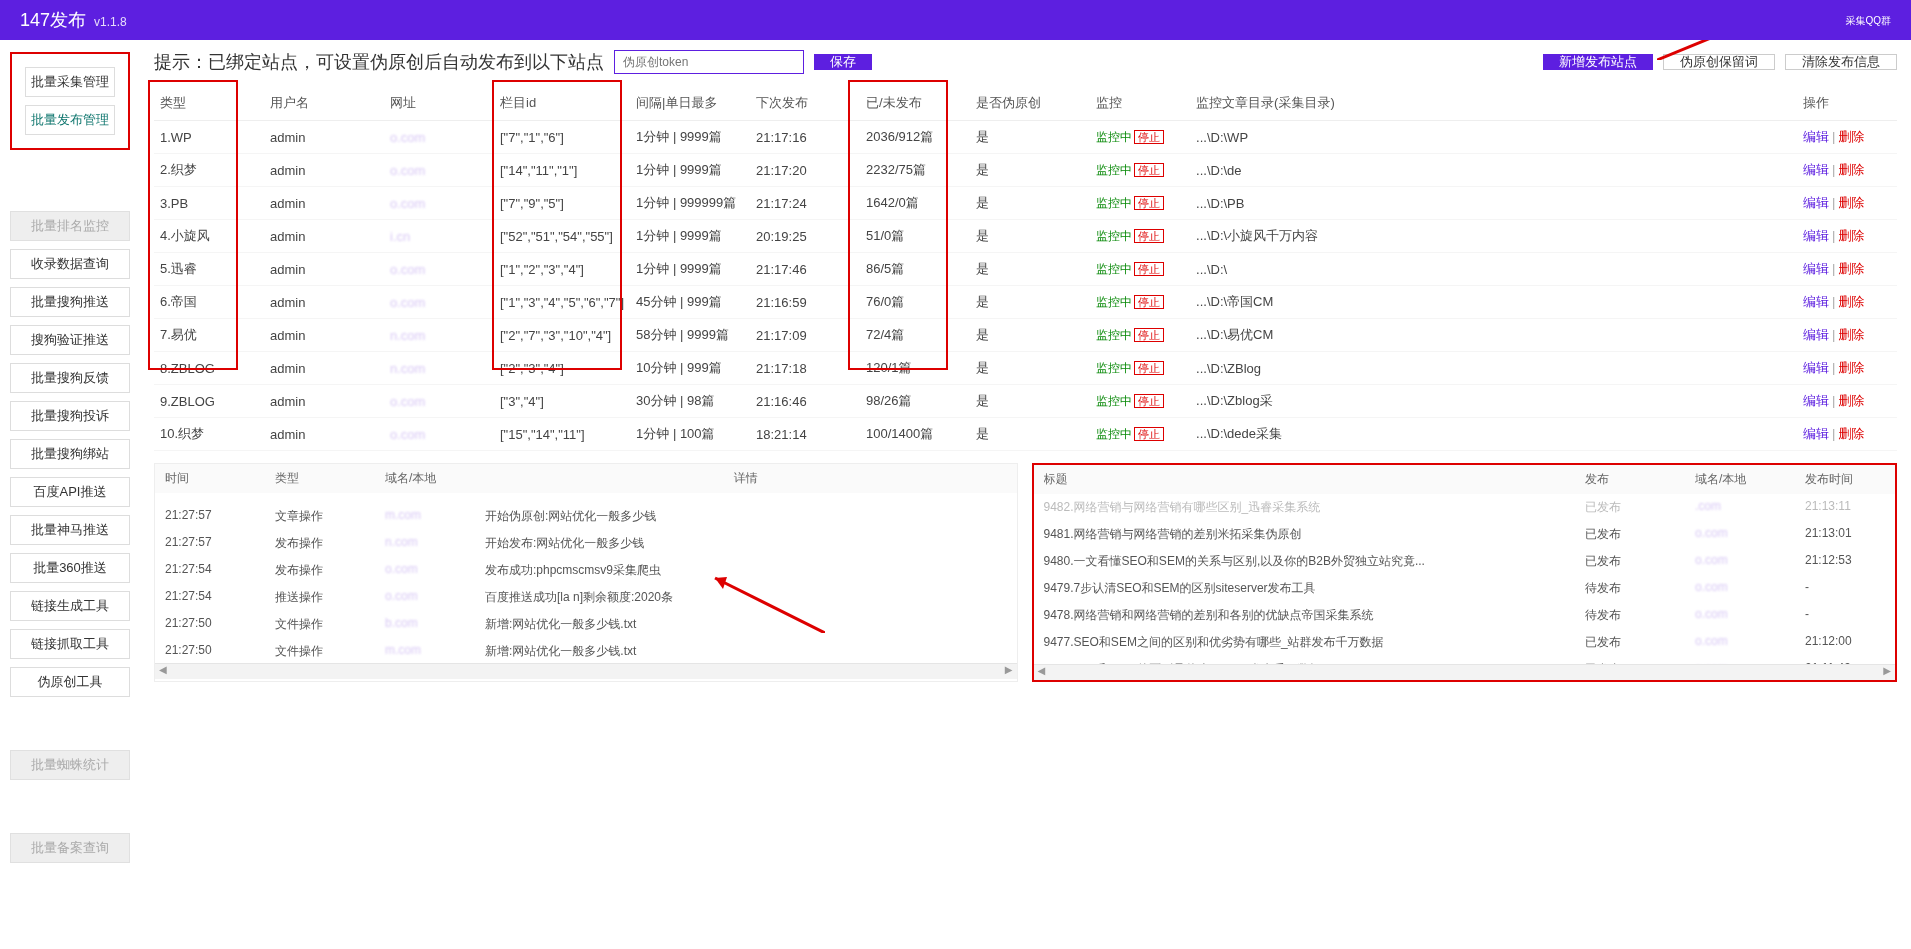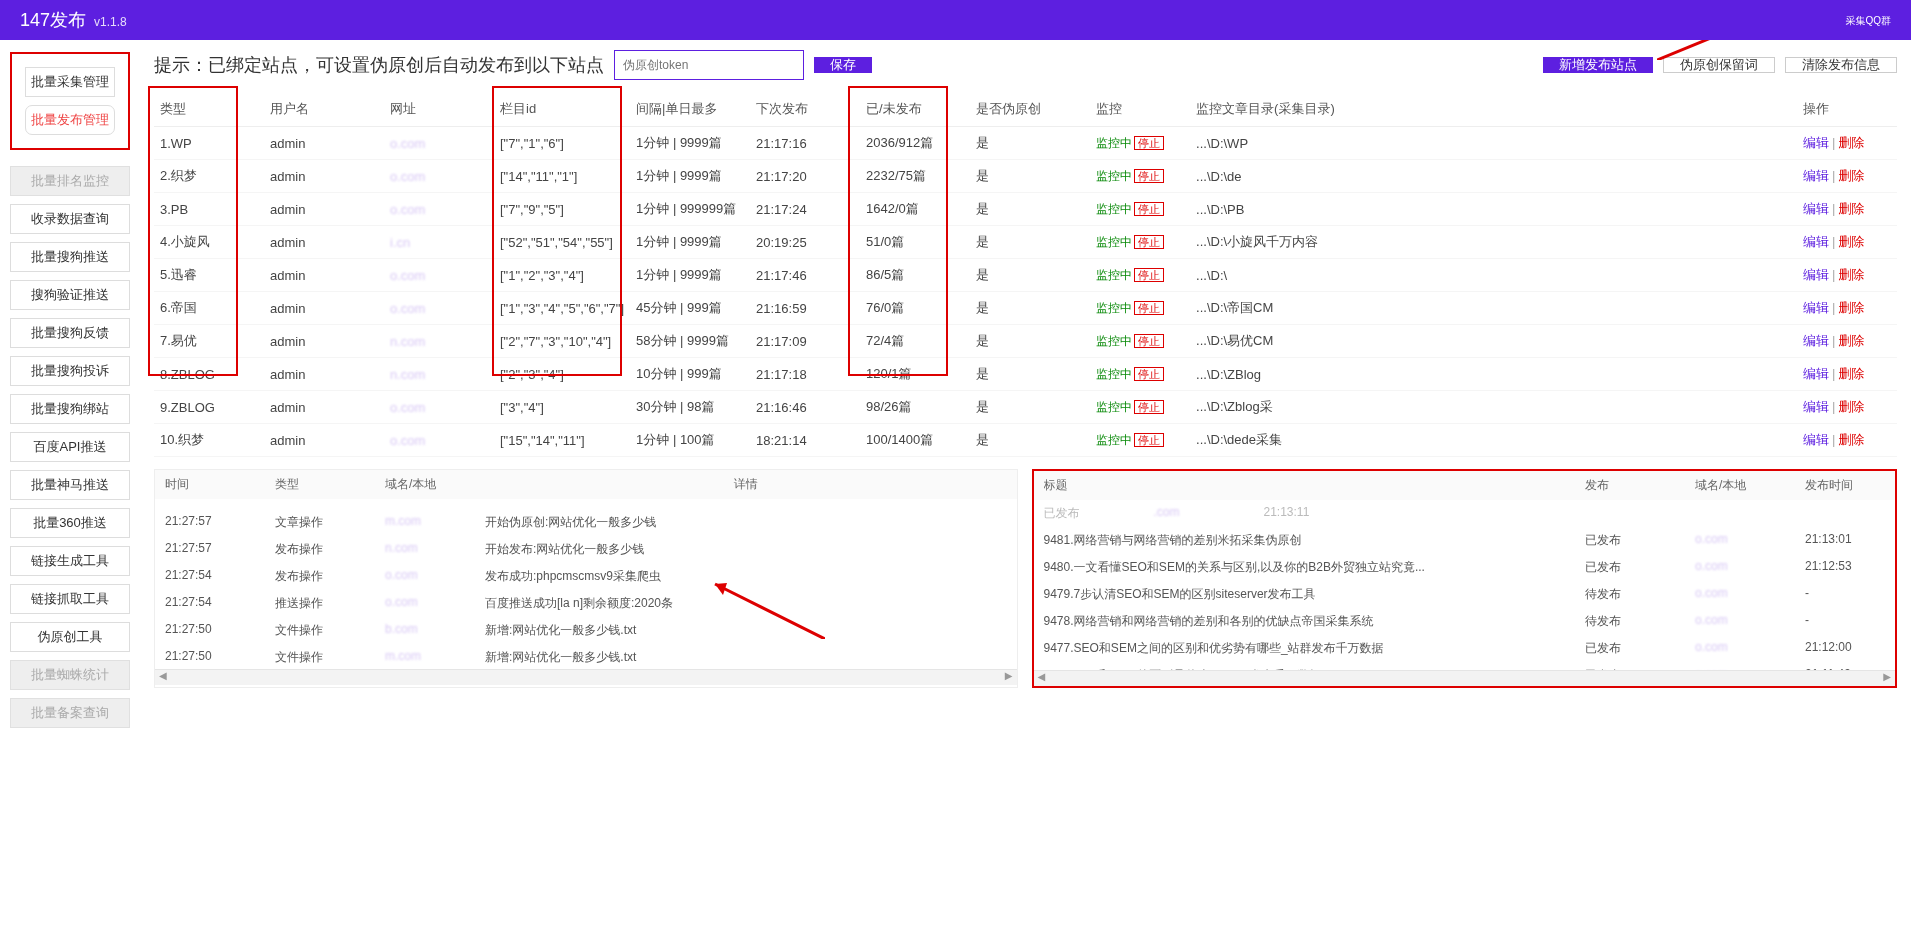--- a/index.html
+++ b/index.html
@@ -5,27 +5,27 @@
 * { margin: 0; padding: 0; box-sizing: border-box; font-family: "Microsoft YaHei", Arial, sans-serif; }
 body { background: #fff; font-size: 13px; color: #333; }
 .header { background: #5d1fe0; height: 40px; display: flex; align-items: center; padding: 0 20px; color: #fff; justify-content: space-between; }
 .header-left { display: flex; align-items: baseline; gap: 8px; }
 .app-title { font-size: 18px; font-weight: 500; }
 .app-version { font-size: 12px; opacity: 0.85; }
 .header-right a { color: #fff; text-decoration: none; font-size: 10px; }
 .layout { display: flex; }
 .sidebar { width: 140px; padding: 12px 10px; display: flex; flex-direction: column; gap: 8px; }
 .side-btn { border: 1px solid #ddd; background: #fff; height: 30px; display: flex; align-items: center; justify-content: center; font-size: 13px; cursor: pointer; color: #333; }
-.side-btn.active { color: #ef4444; border-radius: 7px; }
-.side-btn.disabled { background: #eee; color: #aaa; border-color: #e0e0e0; cursor: not-allowed; }
+.side-btn.active { color: #0f766e; }
+.side-btn.disabled { background: #eee; color: #aaa; border-color: #e0e0e0; cursor: not-allowed; margin-top: 45px; }
 .side-group { border: 2px solid #d00; padding: 13px; display: flex; flex-direction: column; gap: 8px; }
 .main { flex: 1; padding: 10px 14px; overflow: hidden; }
 .topbar { display: flex; align-items: center; gap: 10px; margin-bottom: 12px; position: relative; }
 .hint { font-size: 18px; color: #333; }
-.token-input { border: 1px solid #5d1fe0; height: 30px; width: 190px; padding: 0 8px; font-size: 12px; }
+.token-input { border: 1px solid #5d1fe0; height: 24px; width: 190px; padding: 0 8px; font-size: 12px; }
 .btn { height: 16px; padding: 0 16px; border: none; cursor: pointer; font-size: 13px; display: inline-flex; align-items: center; }
 .btn-purple { background: #5d1fe0; color: #fff; }
 .btn-outline { background: #fff; border: 1px solid #ccc; color: #333; }
 .spacer { flex: 1; }
 .arrow-tr { position: absolute; right: -10px; top: -30px; color: #d00; font-size: 40px; pointer-events: none; }
 table.sites { width: 100%; border-collapse: collapse; font-size: 13px; }
 table.sites th { text-align: left; font-weight: 500; color: #555; padding: 8px 6px; border-bottom: 1px solid #eee; }
 table.sites td { padding: 7px 6px; color: #444; border-bottom: 1px solid #f5f5f5; white-space: nowrap; }
 .mon-on { color: #0a8a0a; font-size: 12px; }
 .mon-stop { color: #d00; border: 1px solid #d00; font-size: 11px; padding: 0 3px; margin-left: 2px; }
@@ -323,20 +323,21 @@
       </div>
       <div class="log-panel right">
         <div class="log-head">
           <span class="rh-title">标题</span>
           <span class="rh-pub">发布</span>
           <span class="rh-dom">域名/本地</span>
           <span class="rh-time">发布时间</span>
         </div>
         <div class="log-body" id="log-right-body">
             <div class="log-row cut">
+              <span class="rr-title">9482.网络营销与网络营销有哪些区别_迅睿采集系统</span>
               <span class="rr-pub">已发布</span>
               <span class="rr-dom blur">.com</span>
               <span class="rr-time">21:13:11</span>
             </div>
             <div class="log-row">
               <span class="rr-title">9481.网络营销与网络营销的差别米拓采集伪原创</span>
               <span class="rr-pub">已发布</span>
               <span class="rr-dom blur">o.com</span>
               <span class="rr-time">21:13:01</span>
             </div>

